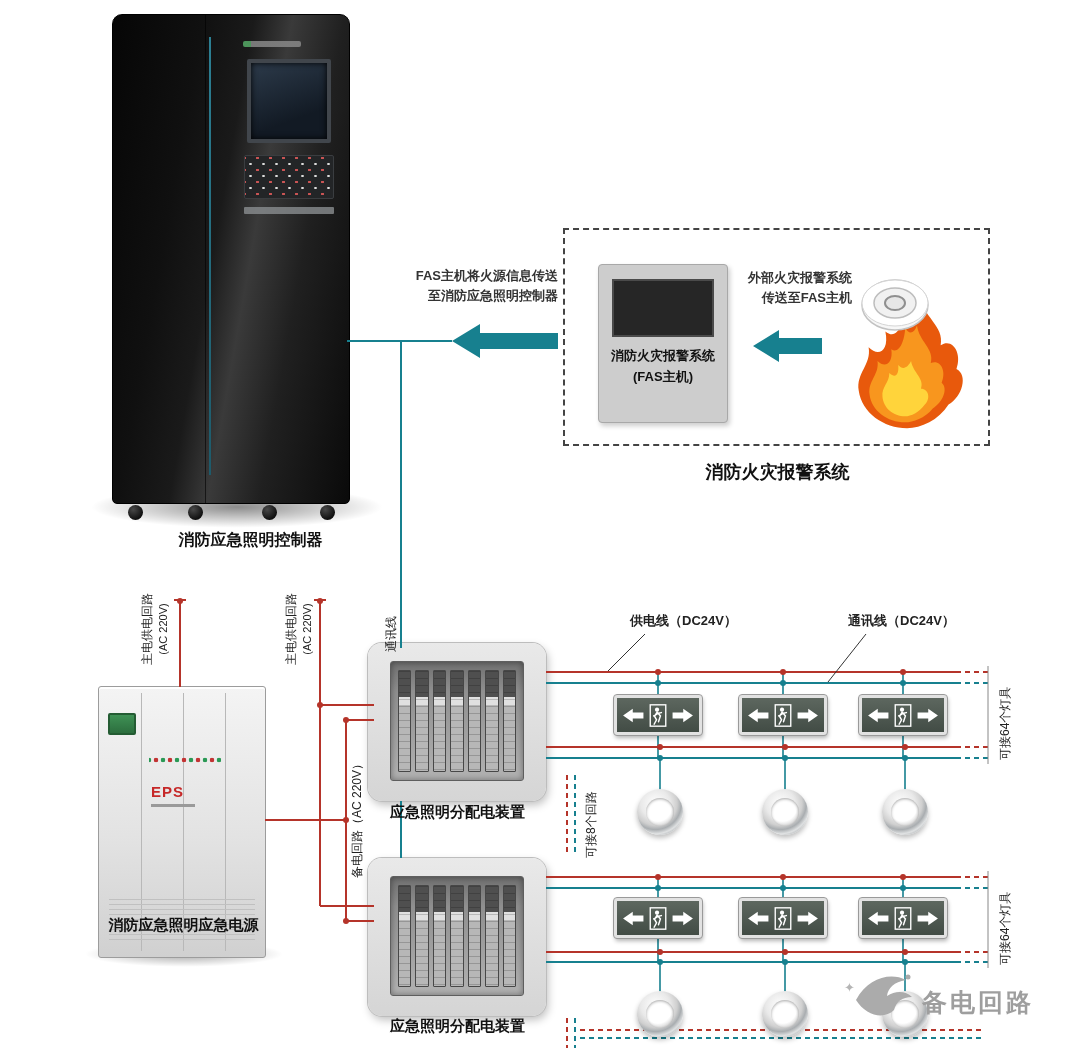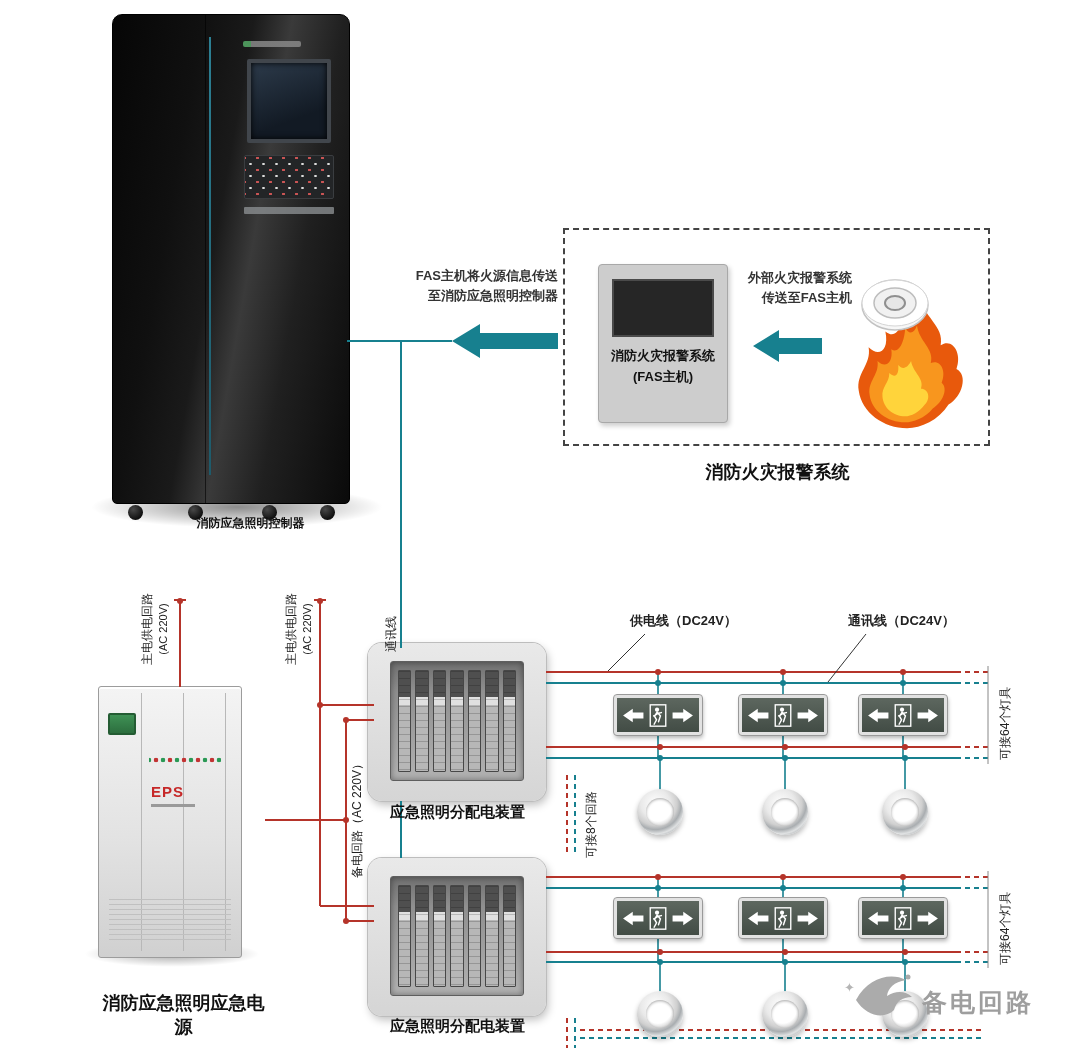--- a/index.html
+++ b/index.html
@@ -22,21 +22,21 @@
     background:linear-gradient(160deg,#2c3a4a,#121a24 70%);box-shadow:inset 0 0 6px #000}
   .cab-panel{position:absolute;left:131px;top:140px;width:90px;height:44px;border:1px solid #3a3d40;border-radius:2px;
     background-color:#232527;
     background-image:radial-gradient(circle,#cc5555 1.1px,transparent 1.5px),radial-gradient(circle,#dddddd 1px,transparent 1.4px);
     background-size:13px 12px,13px 12px;background-position:6px 8px,12px 14px}
   .cab-strip{position:absolute;left:131px;top:192px;width:90px;height:7px;background:#8a8d90;opacity:.8;border-radius:1px}
   .wheel{position:absolute;bottom:0;width:15px;height:15px;border-radius:50%;
     background:radial-gradient(circle at 35% 30%,#484848,#101010 70%)}
 
   
-  .eps{left:98px;top:686px;width:144px;height:272px}
+  .eps{left:98px;top:686px;width:168px;height:272px}
   .eps-shadow{position:absolute;left:-14px;right:-18px;bottom:-9px;height:26px;
     background:radial-gradient(ellipse,rgba(0,0,0,.35),transparent 70%)}
   .eps-body{position:absolute;inset:0;border:1px solid #9c9c9c;border-radius:3px;
     background:linear-gradient(180deg,#f4f4f4,#e3e3e3 55%,#d0d0d0);box-shadow:inset 0 2px 0 #fff}
   .eps-div{position:absolute;top:6px;bottom:6px;width:1px;background:#b8b8b8}
   .eps-screen{position:absolute;left:9px;top:26px;width:28px;height:22px;border:2px solid #245c33;border-radius:2px;
     background:linear-gradient(180deg,#3f9155,#2c6e3e)}
   .eps-leds{position:absolute;left:50px;top:70px;width:72px;height:6px;background-repeat:repeat-x;
     background-image:radial-gradient(circle,#c23333 2px,transparent 2.6px),radial-gradient(circle,#2a9955 2px,transparent 2.6px);
     background-size:14px 6px,14px 6px;background-position:0 0,7px 0}
@@ -123,21 +123,21 @@
       <div class="cab-brand"></div>
       <div class="cab-screen"></div>
       <div class="cab-panel"></div>
       <div class="cab-strip"></div>
     </div>
     <div class="wheel" style="left:16px"></div>
     <div class="wheel" style="left:76px"></div>
     <div class="wheel" style="left:150px"></div>
     <div class="wheel" style="left:208px"></div>
   </div>
-  <div class="title-label" style="left:148px;top:515px;width:205px;font-size:12px">消防应急照明控制器</div>
+  <div class="title-label" style="left:148px;top:530px;width:205px;font-size:16px">消防应急照明控制器</div>
 
   <div class="abs dash-box"></div>
 
   <div class="abs fas-box">
     <div class="fas-screen"></div>
     <div class="fas-title">
       <span>消防火灾报警系统</span><br>
       <span>(FAS主机)</span>
     </div>
   </div>
@@ -176,21 +176,21 @@
       <div class="eps-div" style="left:42px"></div>
       <div class="eps-div" style="left:84px"></div>
       <div class="eps-div" style="left:126px"></div>
       <div class="eps-screen"></div>
       <div class="eps-leds"></div>
       <div class="eps-badge">EPS</div>
       <div class="eps-sub"></div>
       <div class="eps-vent"></div>
     </div>
   </div>
-  <div class="title-label" style="left:96px;top:991px;width:175px;font-size:18px">消防应急照明应急电源</div>
+  <div class="title-label" style="left:96px;top:916px;width:175px;font-size:15px">消防应急照明应急电源</div>
 
   <div class="dist" style="left:368px;top:643px">
     <div class="dist-inner">
       <div class="mod"></div>
       <div class="mod"></div>
       <div class="mod"></div>
       <div class="mod"></div>
       <div class="mod"></div>
       <div class="mod"></div>
       <div class="mod"></div>

